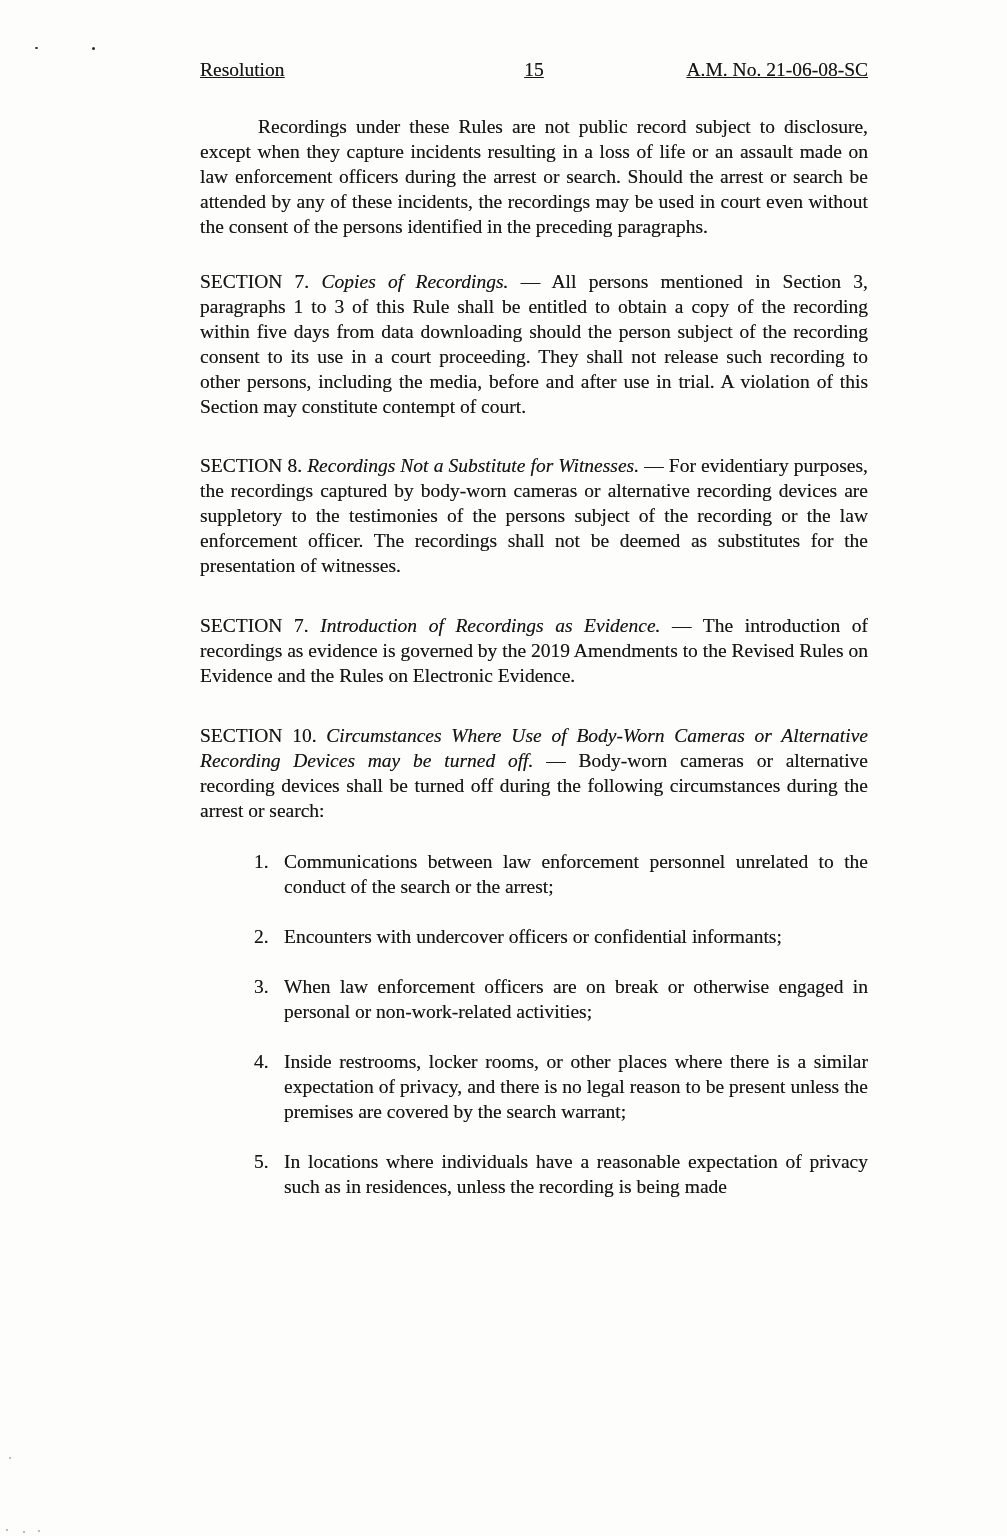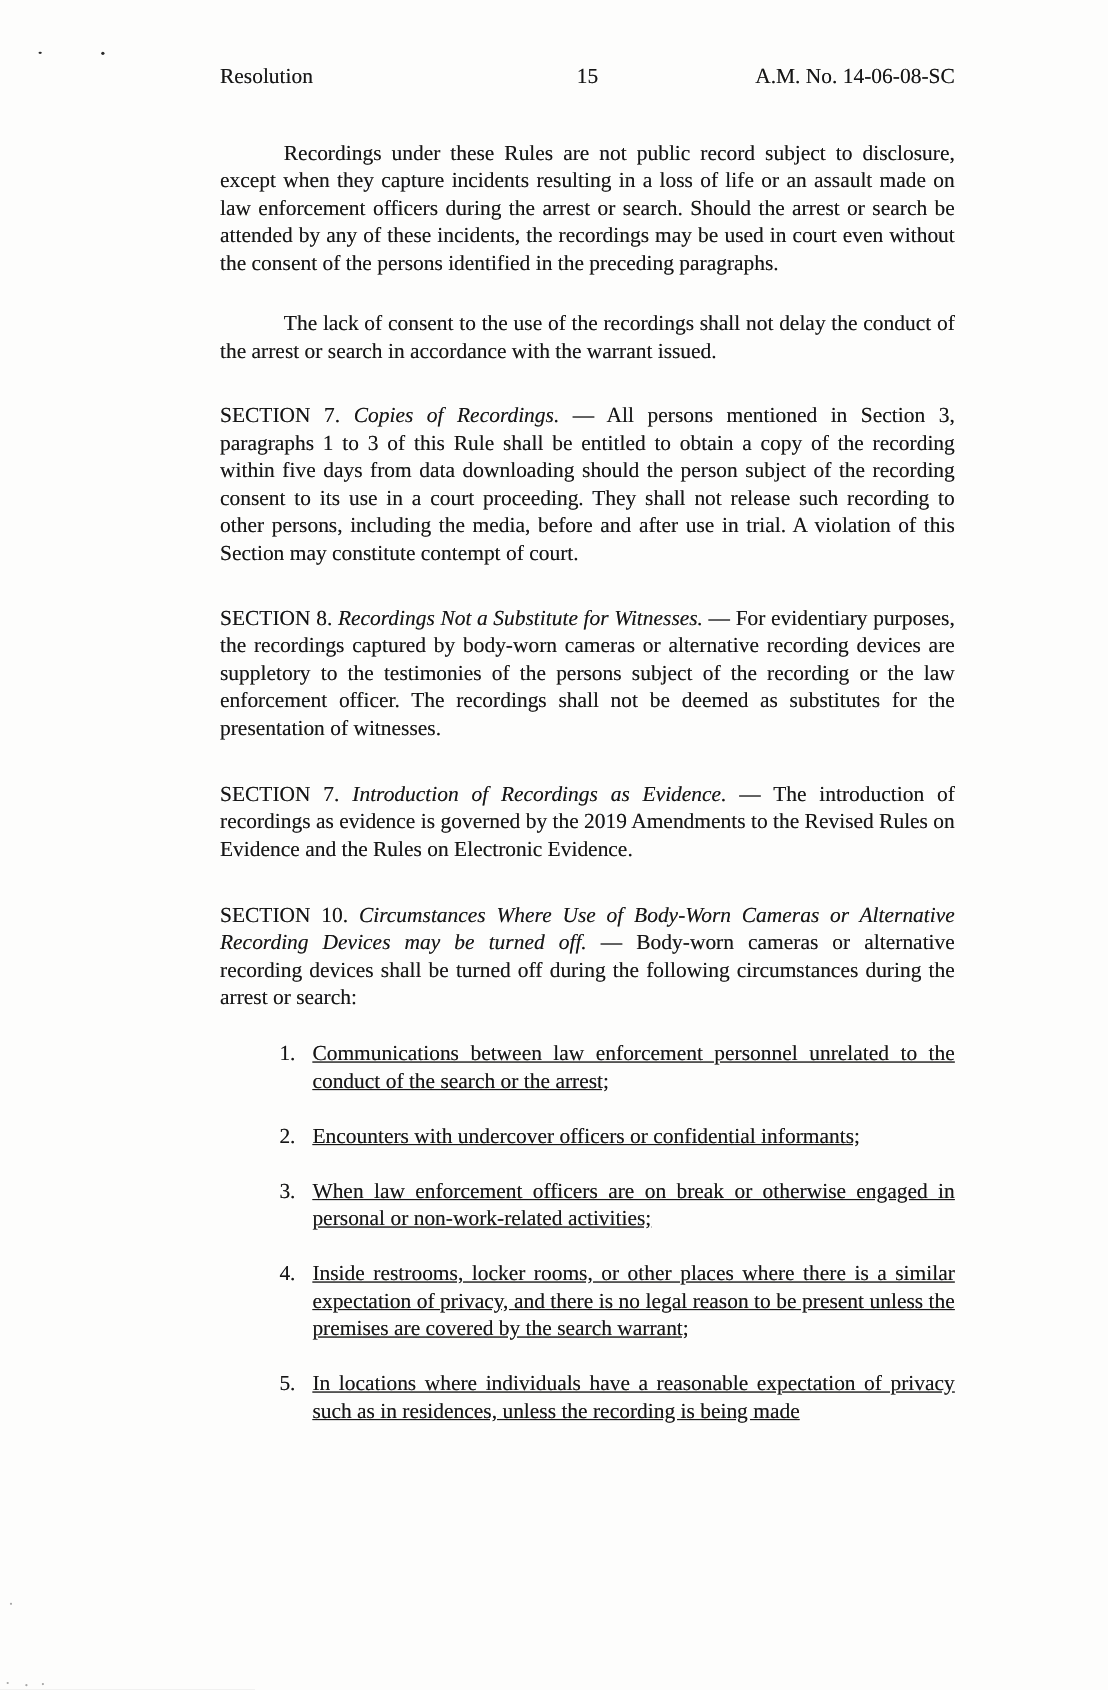--- a/index.html
+++ b/index.html
@@ -19,21 +19,22 @@
     left: 200px;
     top: 57px;
     width: 668px;
     font-size: 19.5px;
     line-height: 25px;
     text-shadow: 0 0 0.5px rgba(20,20,20,0.55);
   }
   .page-header {
     display: flex;
     align-items: baseline;
-    margin-bottom: 45px;
+    margin-bottom: 32px;
+    text-decoration: underline;
   }
   .page-header .h-left  { flex: 1; text-align: left; }
   .page-header .h-center{ flex: 0 0 auto; text-align: center; }
   .page-header .h-right { flex: 1; text-align: right; }
   p.para, p.section {
     text-align: justify;
   }
   p.para { text-indent: 58px; margin-bottom: 30px; }
   p.para2 { margin-bottom: 34px; }
   p.section { margin-bottom: 34px; }
@@ -47,21 +48,20 @@
     margin-left: 54px;
     margin-bottom: 25px;
   }
   .li-num {
     flex: 0 0 30px;
     width: 30px;
   }
   .li-text {
     flex: 1;
     text-align: justify;
-    text-decoration: underline;
   }
   
   .dot {
     position: absolute;
     background: #2a2a2a;
     border-radius: 50%;
   }
   .dot.faint { background: rgba(60,60,60,0.45); }
 </style>
 </head>
@@ -74,26 +74,25 @@
   <div class="dot faint" style="left:6px; top:1529px; width:2px; height:2px;"></div>
   <div class="dot faint" style="left:23px; top:1531px; width:2px; height:2px;"></div>
   <div class="dot faint" style="left:38px; top:1530px; width:2px; height:2px;"></div>
   <div class="dot faint" style="left:9px; top:1457px; width:2px; height:2px;"></div>
 
   <div class="content">
 
     <div class="page-header">
       <span class="h-left">Resolution</span>
       <span class="h-center">15</span>
-      <span class="h-right">A.M. No. 14-06-08-SC</span>
+      <span class="h-right">A.M. No. 21-06-08-SC</span>
     </div>
 
     <p class="para">Recordings under these Rules are not public record subject to disclosure, except when they capture incidents resulting in a loss of life or an assault made on law enforcement officers during the arrest or search. Should the arrest or search be attended by any of these incidents, the recordings may be used in court even without the consent of the persons identified in the preceding paragraphs.</p>
 
-    <p class="para para2">The lack of consent to the use of the recordings shall not delay the conduct of the arrest or search in accordance with the warrant issued.</p>
 
     <p class="section s7"><span class="sec-label">SECTION 7.</span> <span class="sec-title">Copies of Recordings.</span> <span>— All persons mentioned in Section 3, paragraphs 1 to 3 of this Rule shall be entitled to obtain a copy of the recording within five days from data downloading should the person subject of the recording consent to its use in a court proceeding. They shall not release such recording to other persons, including the media, before and after use in trial. A violation of this Section may constitute contempt of court.</span></p>
 
     <p class="section s8"><span class="sec-label">SECTION 8.</span> <span class="sec-title">Recordings Not a Substitute for Witnesses.</span> <span>— For evidentiary purposes, the recordings captured by body-worn cameras or alternative recording devices are suppletory to the testimonies of the persons subject of the recording or the law enforcement officer. The recordings shall not be deemed as substitutes for the presentation of witnesses.</span></p>
 
     <p class="section s9"><span class="sec-label">SECTION 7.</span> <span class="sec-title">Introduction of Recordings as Evidence.</span> <span>— The introduction of recordings as evidence is governed by the 2019 Amendments to the Revised Rules on Evidence and the Rules on Electronic Evidence.</span></p>
 
     <p class="section s10"><span class="sec-label">SECTION 10.</span> <span class="sec-title">Circumstances Where Use of Body-Worn Cameras or Alternative Recording Devices may be turned off.</span> <span>— Body-worn cameras or alternative recording devices shall be turned off during the following circumstances during the arrest or search:</span></p>
 
     <div class="numbered-list">

